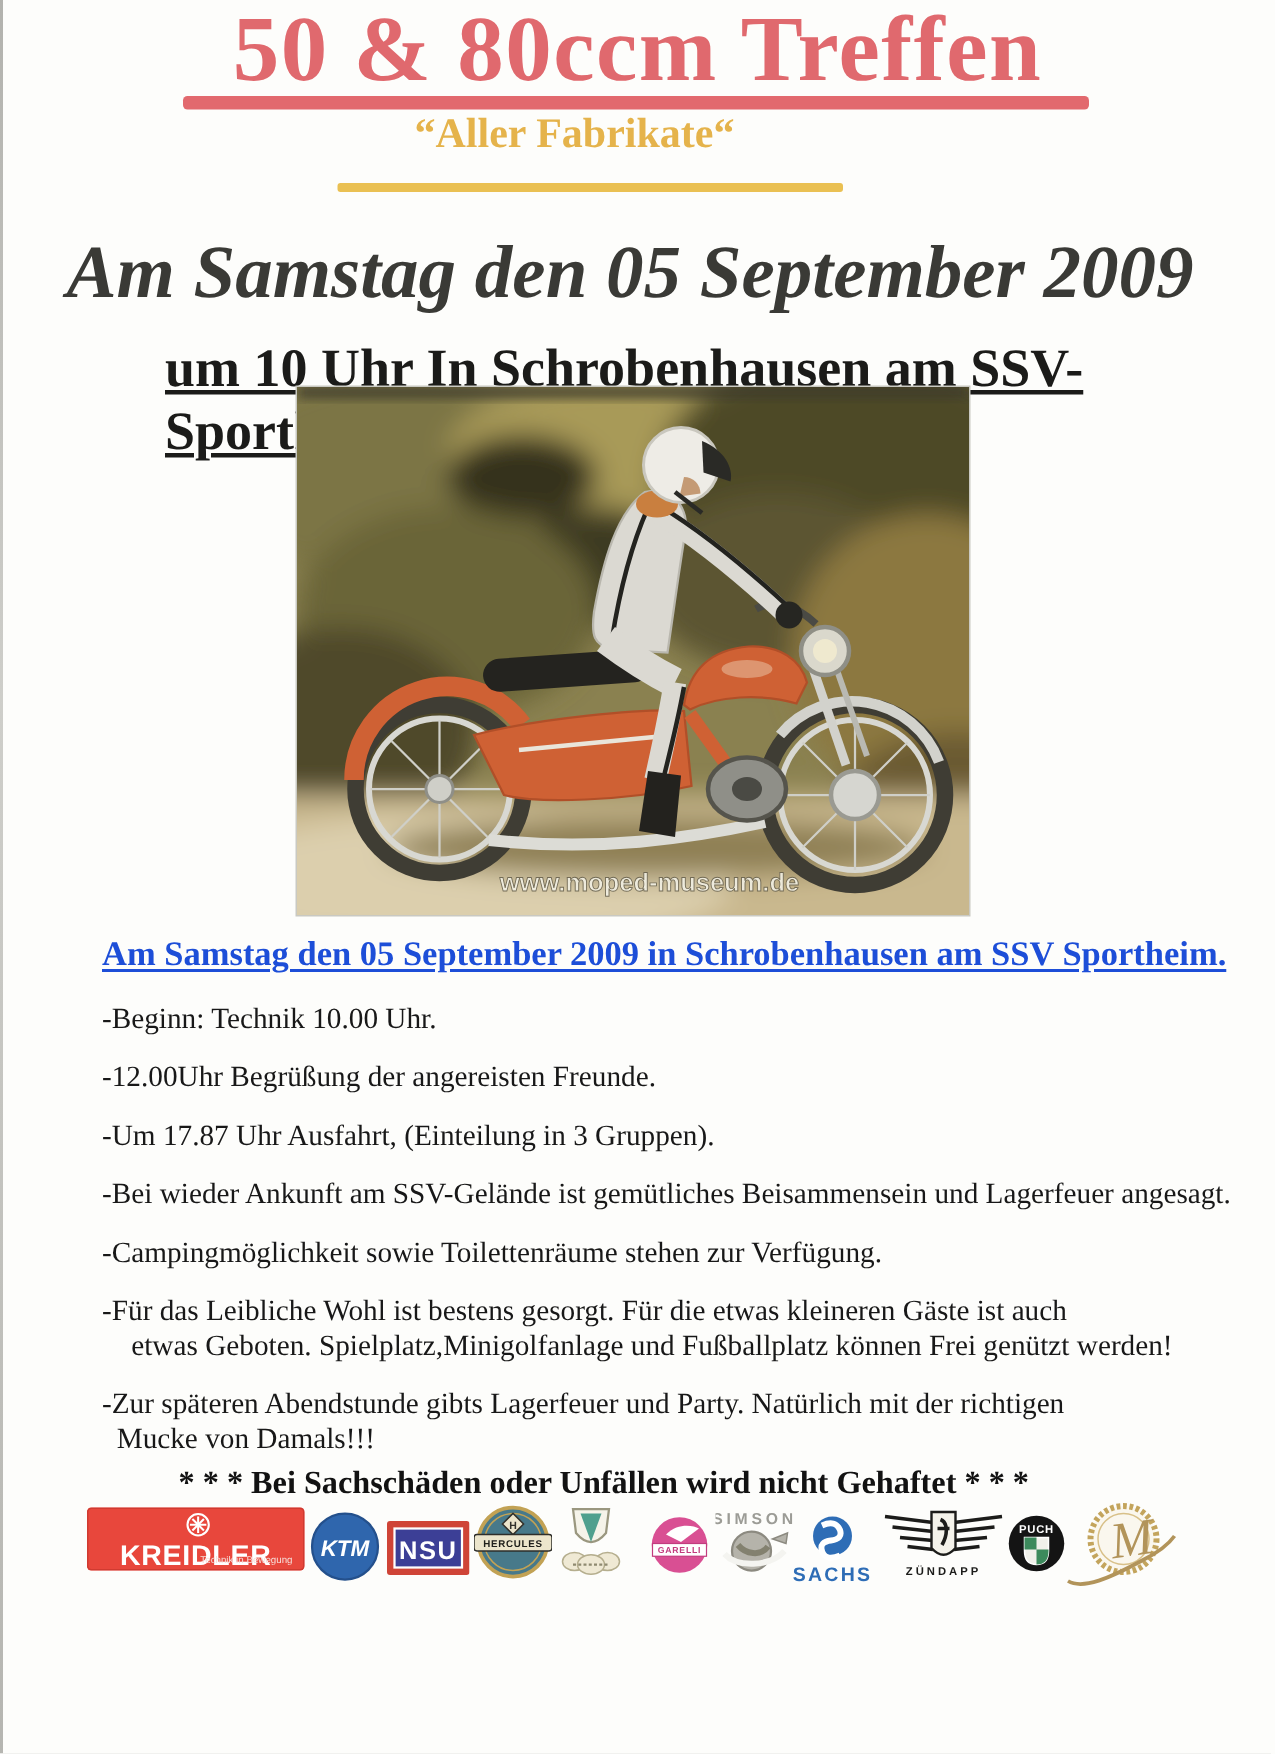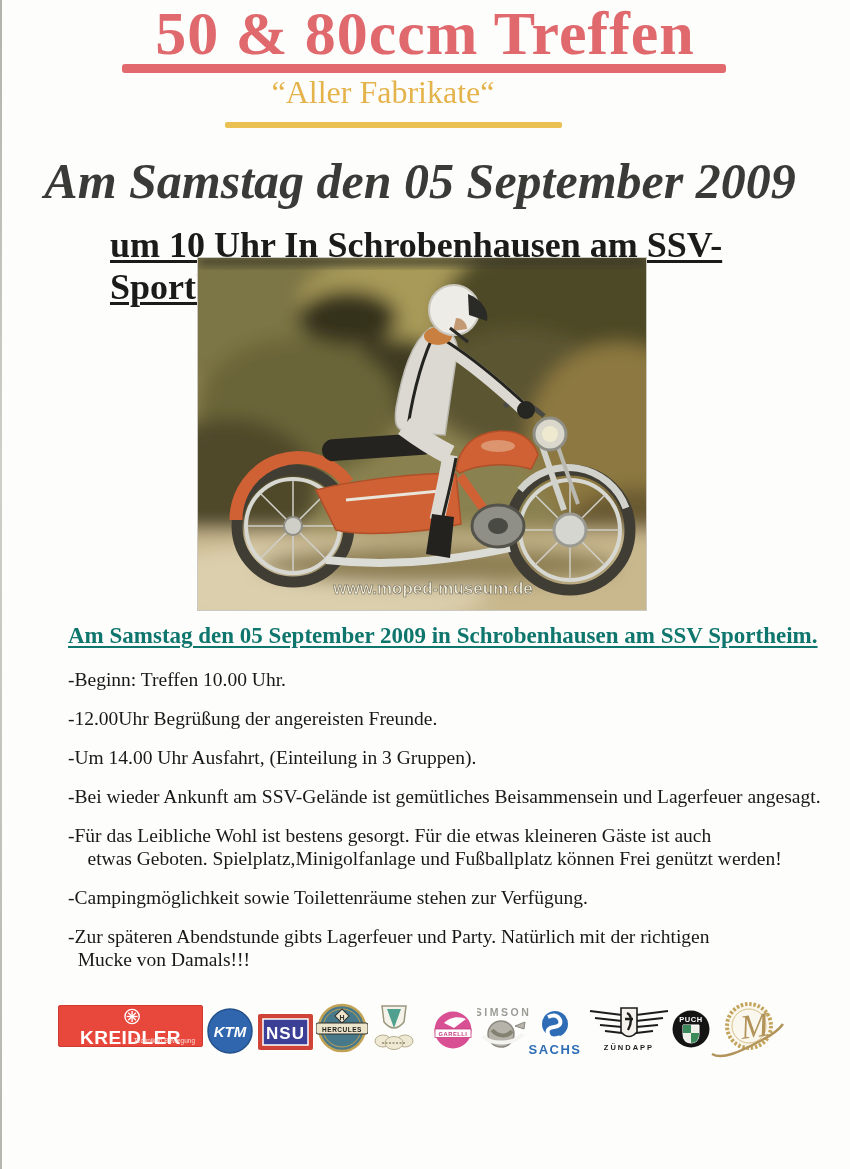--- a/index.html
+++ b/index.html
@@ -8,28 +8,28 @@
     background:#fdfdfb;overflow:hidden;
     font-family:"Liberation Serif",serif;color:#1a1a1a;
   }
   .abs{position:absolute;}
   #scan-edge{left:0;top:0;width:2px;height:100%;
     background:linear-gradient(#8a8a84,#b5b5af 40%,#8f8f89);opacity:.65;}
   #title{top:2px;left:0;width:850px;text-align:center;
     font-size:62px;font-weight:bold;letter-spacing:1px;color:#e0696e;line-height:1;}
   #title-underline{top:64px;left:122px;width:604px;height:9px;background:#e2696e;border-radius:3px;}
   #subtitle{top:74px;left:0;width:766px;text-align:center;
-    font-size:32px;font-weight:normal;color:#e5b34b;line-height:1.15;}
+    font-size:28px;font-weight:bold;color:#e5b34b;line-height:1.15;}
   #subtitle-underline{top:122px;left:225px;width:337px;height:6px;background:#eac052;border-radius:2px;}
   #date-line{top:153px;left:0;width:840px;text-align:center;
     font-size:50px;font-weight:bold;font-style:italic;color:#3a3a36;line-height:1.15;}
   #location-line{top:224px;left:110px;font-size:36px;font-weight:bold;color:#1b1b19;
     text-decoration:underline;text-decoration-thickness:2.5px;text-underline-offset:3px;}
   #photo{top:258px;left:198px;width:448px;height:352px;box-shadow:0 0 0 1px #c9c9c2;}
-  #section-heading{top:623px;left:68px;font-size:23px;font-weight:bold;color:#0f766e;
+  #section-heading{top:623px;left:68px;font-size:23px;font-weight:bold;color:#1d4ed8;
     text-decoration:underline;text-decoration-thickness:2px;text-underline-offset:3px;}
   #schedule{top:668px;left:68px;width:782px;}
   .item{font-size:19.5px;line-height:23px;margin-bottom:16px;white-space:pre;color:#181818;}
   #disclaimer{top:976px;left:0;width:805px;text-align:center;
     font-size:21.5px;font-weight:bold;color:#121212;}
   #logo-strip{top:1000px;left:0;width:850px;height:72px;}
   .logo{position:absolute;}
   #kreidler-box{left:58px;top:5px;width:145px;height:42px;background:#e8473c;border-radius:3px;
     display:flex;align-items:center;box-shadow:inset 0 0 0 1px #d03a30;flex-direction:column;}
   #kreidler-text{color:#fff;font-weight:bold;font-size:19px;letter-spacing:.5px;line-height:1;
@@ -144,31 +144,32 @@
         </g>
         <rect width="448" height="7" fill="#3c3a2c" filter="url(#fb2)"></rect>
         <text x="235" y="336" text-anchor="middle" font-family="Liberation Sans, sans-serif" font-size="17" font-weight="bold" fill="#f2f0e4" opacity="0.9" stroke="#6b6450" stroke-width="0.6">www.moped-museum.de</text>
       </g>
     </svg>
   </div>
 
   <div id="section-heading" class="abs">Am Samstag den 05 September 2009 in Schrobenhausen am SSV Sportheim.</div>
 
   <div id="schedule" class="abs">
-    <div class="item">-Beginn: Treffen 10.00 Uhr.</div>
+    <div class="item">-Beginn: Technik 10.00 Uhr.</div>
     <div class="item">-12.00Uhr Begrüßung der angereisten Freunde.</div>
-    <div class="item">-Um 14.00 Uhr Ausfahrt, (Einteilung in 3 Gruppen).</div>
+    <div class="item">-Um 17.87 Uhr Ausfahrt, (Einteilung in 3 Gruppen).</div>
     <div class="item">-Bei wieder Ankunft am SSV-Gelände ist gemütliches Beisammensein und Lagerfeuer angesagt.</div>
+    <div class="item">-Campingmöglichkeit sowie Toilettenräume stehen zur Verfügung.</div>
     <div class="item">-Für das Leibliche Wohl ist bestens gesorgt. Für die etwas kleineren Gäste ist auch
     etwas Geboten. Spielplatz,Minigolfanlage und Fußballplatz können Frei genützt werden!</div>
-    <div class="item">-Campingmöglichkeit sowie Toilettenräume stehen zur Verfügung.</div>
     <div class="item">-Zur späteren Abendstunde gibts Lagerfeuer und Party. Natürlich mit der richtigen
   Mucke von Damals!!!</div>
   </div>
 
+  <div id="disclaimer" class="abs">* * * Bei Sachschäden oder Unfällen wird nicht Gehaftet * * *</div>
 
   <div id="logo-strip" class="abs">
 
     <div class="logo" id="kreidler-box">
       <svg width="36" height="42" viewBox="0 0 36 42">
         <circle cx="20" cy="21" r="13" fill="none" stroke="#fff" stroke-width="2.5"></circle>
         <g stroke="#fff" stroke-width="2.5">
           <line x1="20" y1="11" x2="20" y2="31"></line>
             <line x1="10" y1="21" x2="30" y2="21"></line>
           <line x1="13" y1="14" x2="27" y2="28"></line>

